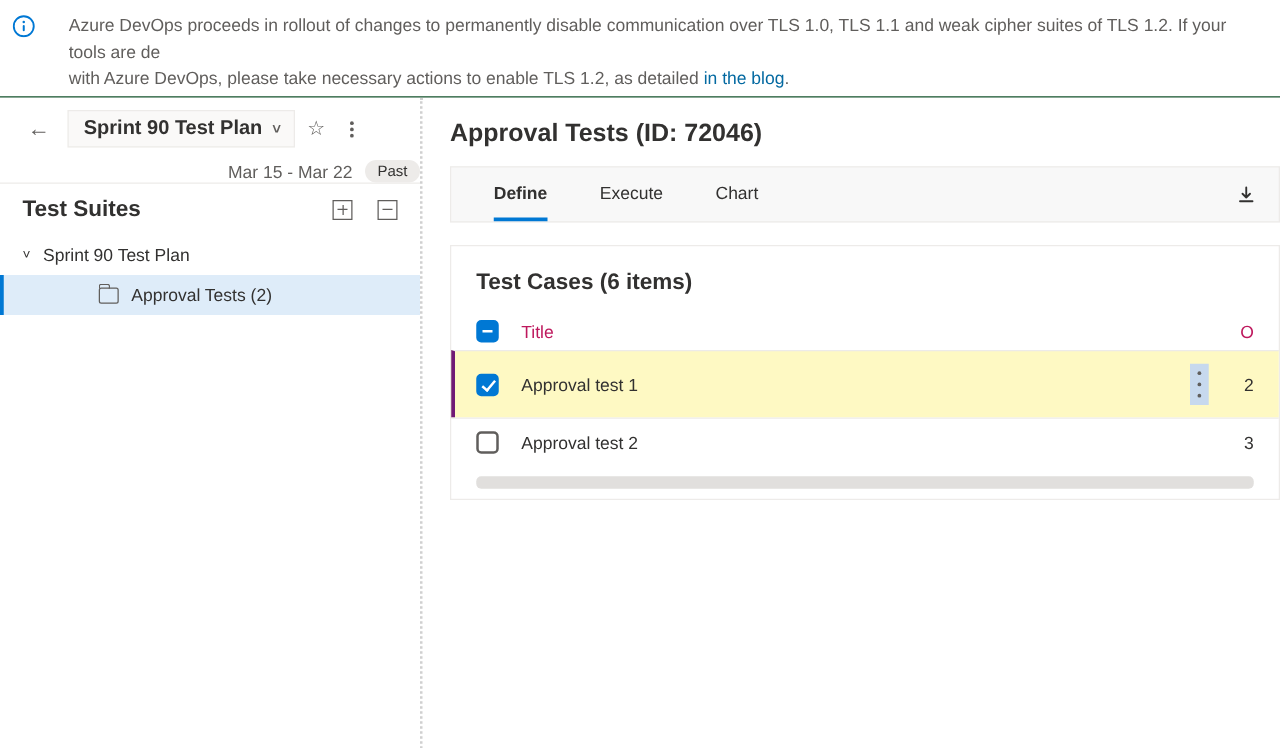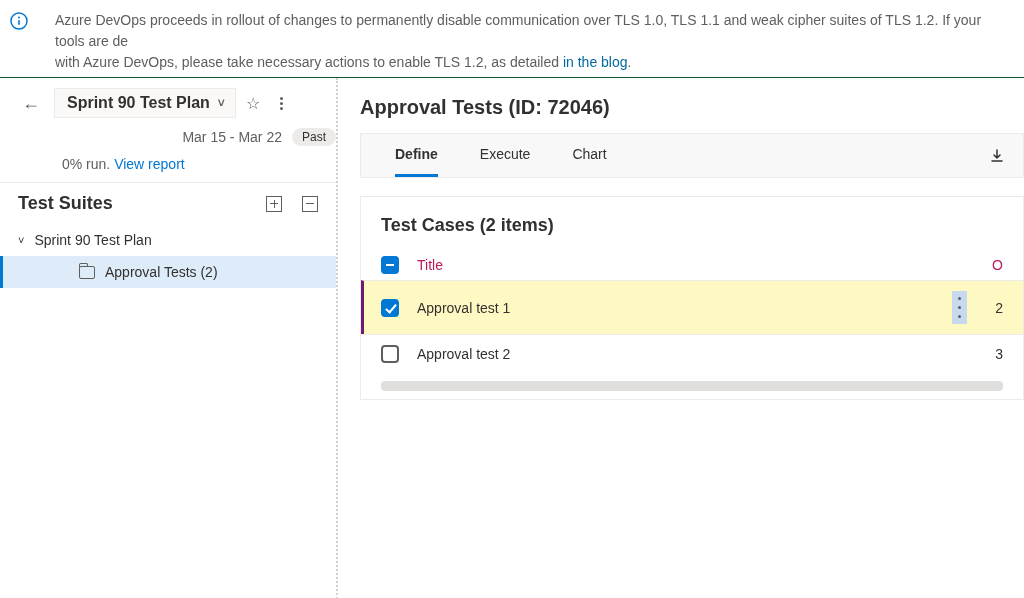--- a/index.html
+++ b/index.html
@@ -127,24 +127,20 @@
       <span class="kebab">
         <span class="kebab-dot"></span>
           <span class="kebab-dot"></span>
           <span class="kebab-dot"></span>
       </span>
     </div>
     <div class="plan-sub">
       <span class="date">Mar 15 - Mar 22</span>
       <span class="badge">Past</span>
     </div>
-    <div class="plan-run">
-      <span>0% run.</span>
-      <a href="#">View report</a>
-    </div>
     <div class="suites-header">
       <span>Test Suites</span>
       <div class="icons">
         <span class="icon-btn icon-plus"></span>
         <span class="icon-btn icon-minus"></span>
       </div>
     </div>
     <div class="tree">
       <div class="tree-row">
         <span class="chev">˅</span>
@@ -166,21 +162,21 @@
         <div class="tab">Chart</div>
       </div>
       <span class="dl-icon">
         <svg width="16" height="16" viewBox="0 0 16 16">
             <path d="M8 2v8m0 0 3-3m-3 3L5 7M3 13h10" stroke="#323130" stroke-width="1.5" fill="none" stroke-linecap="round"></path>
           </svg>
       </span>
     </div>
 
     <div class="grid-wrap">
-      <div class="grid-title">Test Cases (2 items)</div>
+      <div class="grid-title">Test Cases (6 items)</div>
       <div class="col-header">
         <span class="checkbox indeterminate"></span>
         <span style="flex:1">Title</span>
         <span>O</span>
       </div>
       <div class="row selected">
         <span class="checkbox checked"></span>
         <span class="row-title">Approval test 1</span>
         <span class="kebab-vert">
           <span class="kebab-dot"></span>

